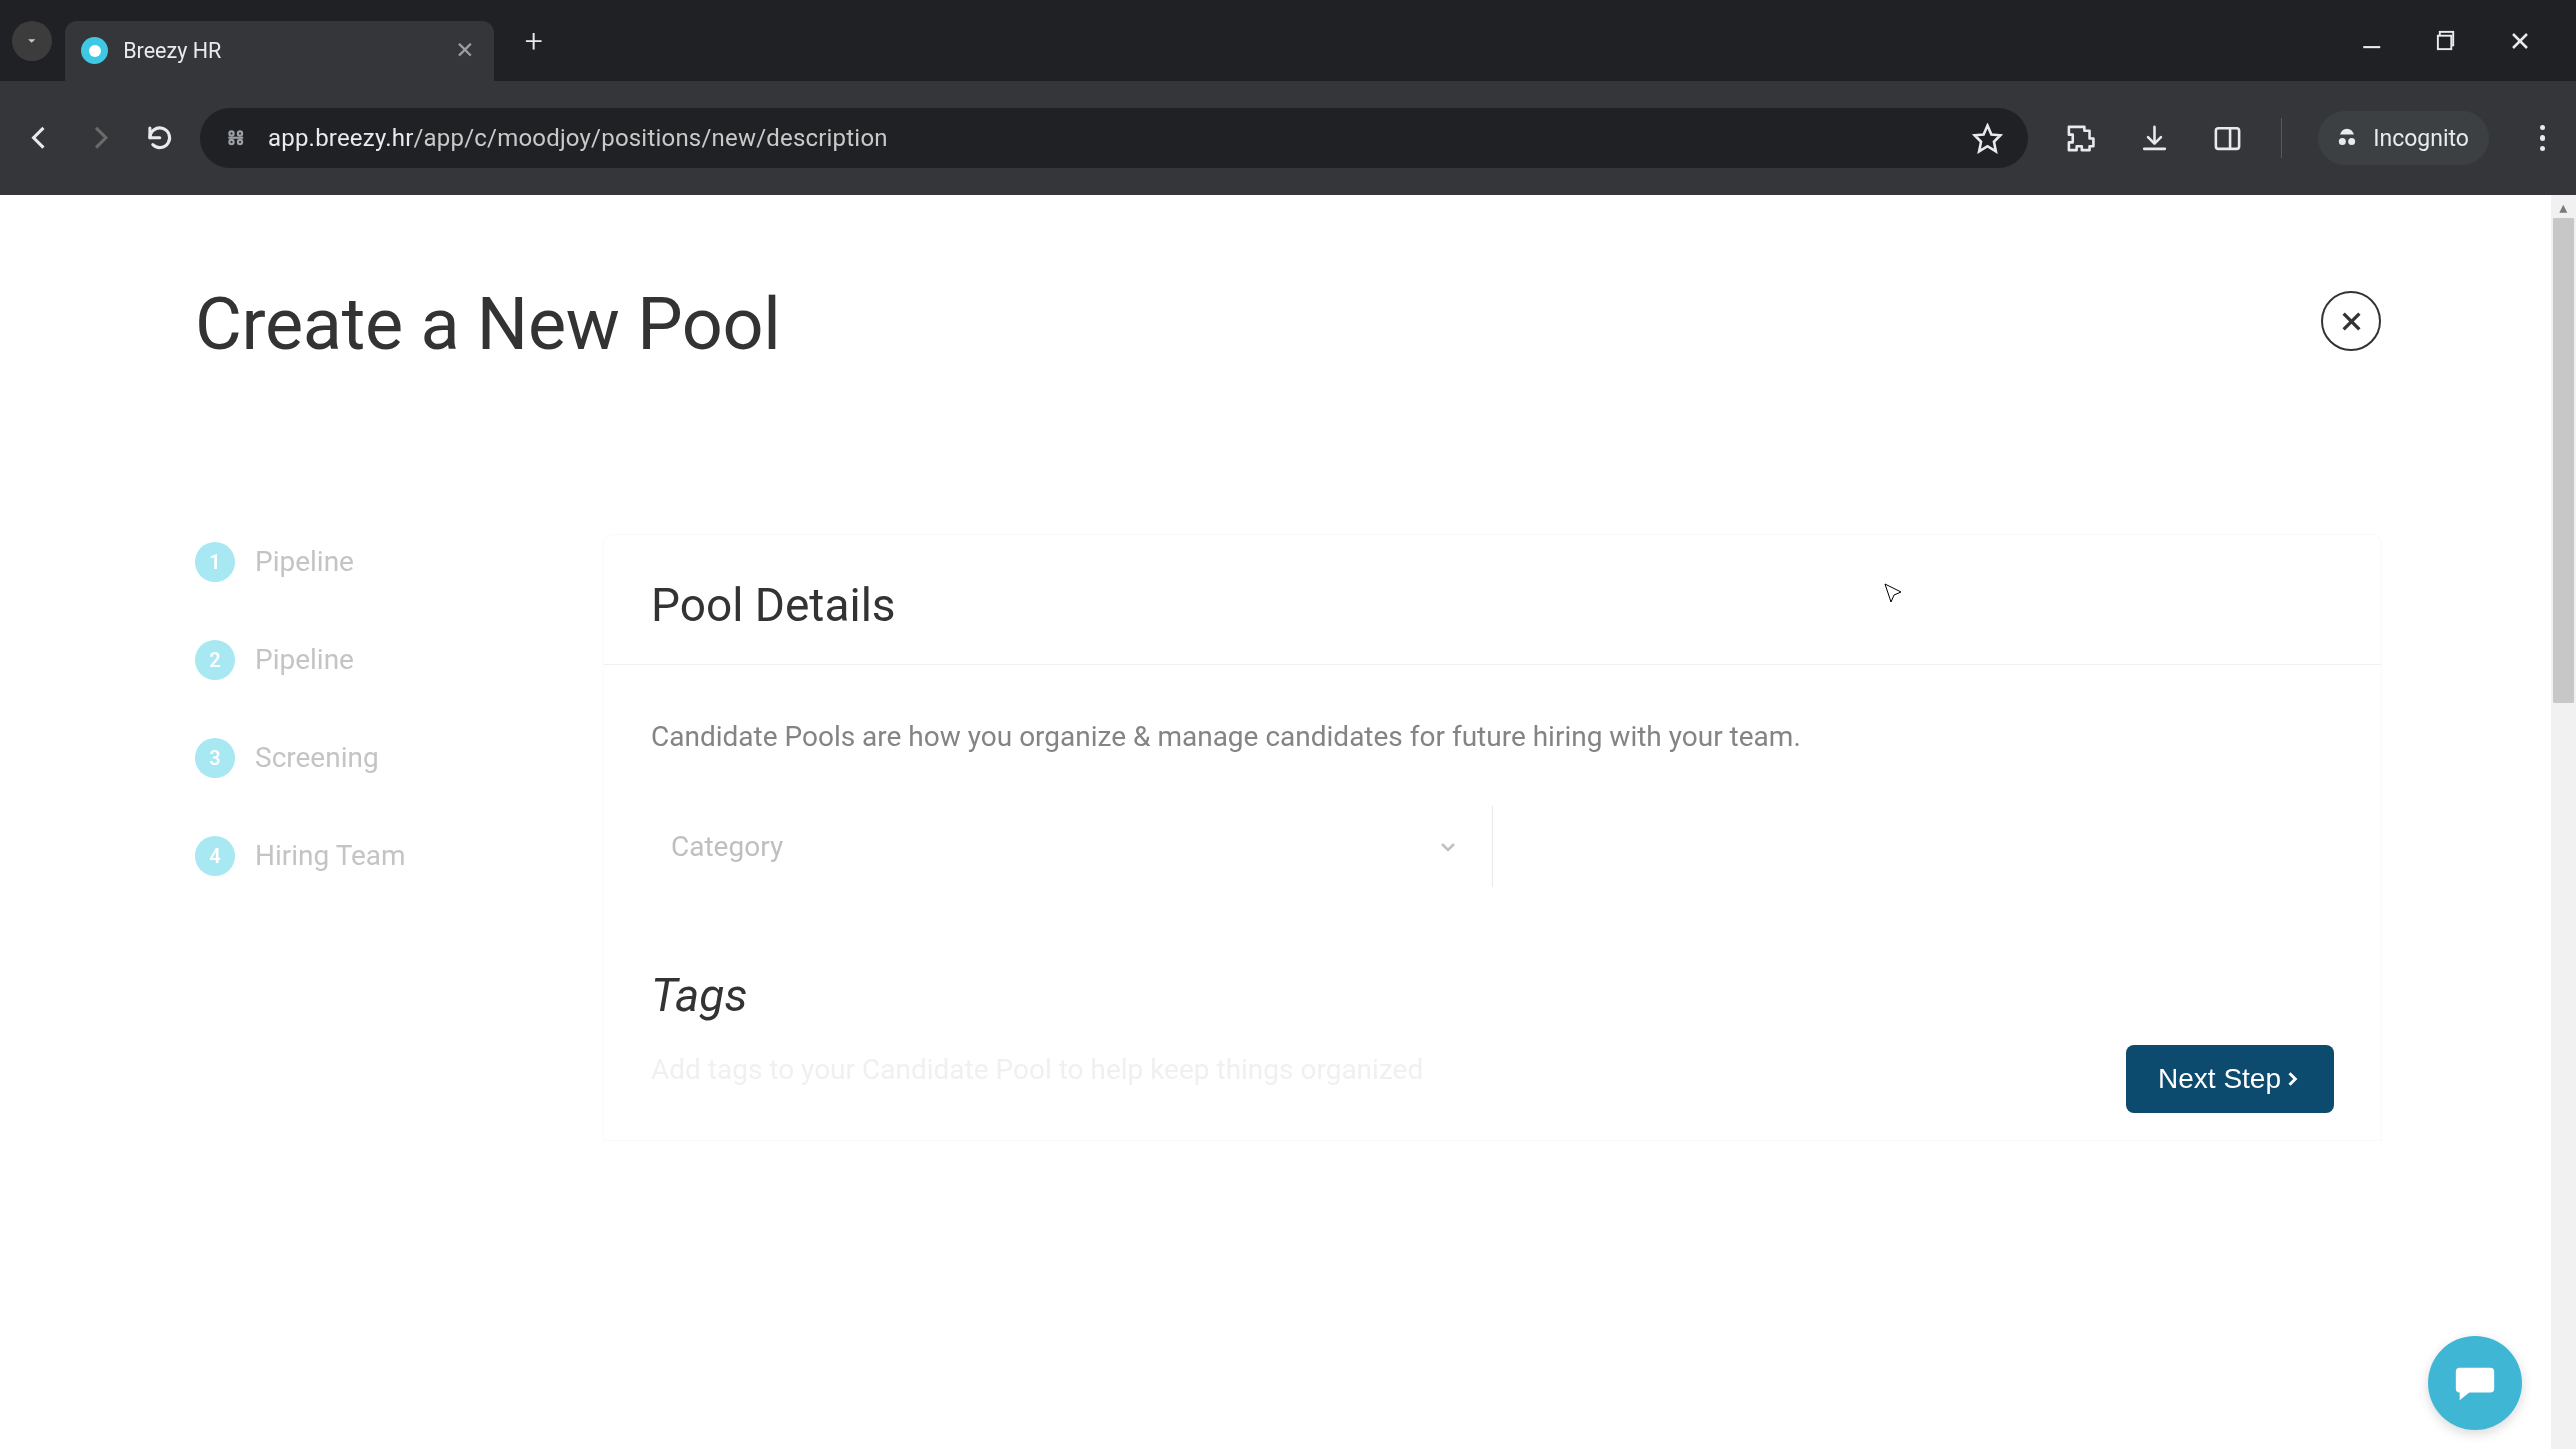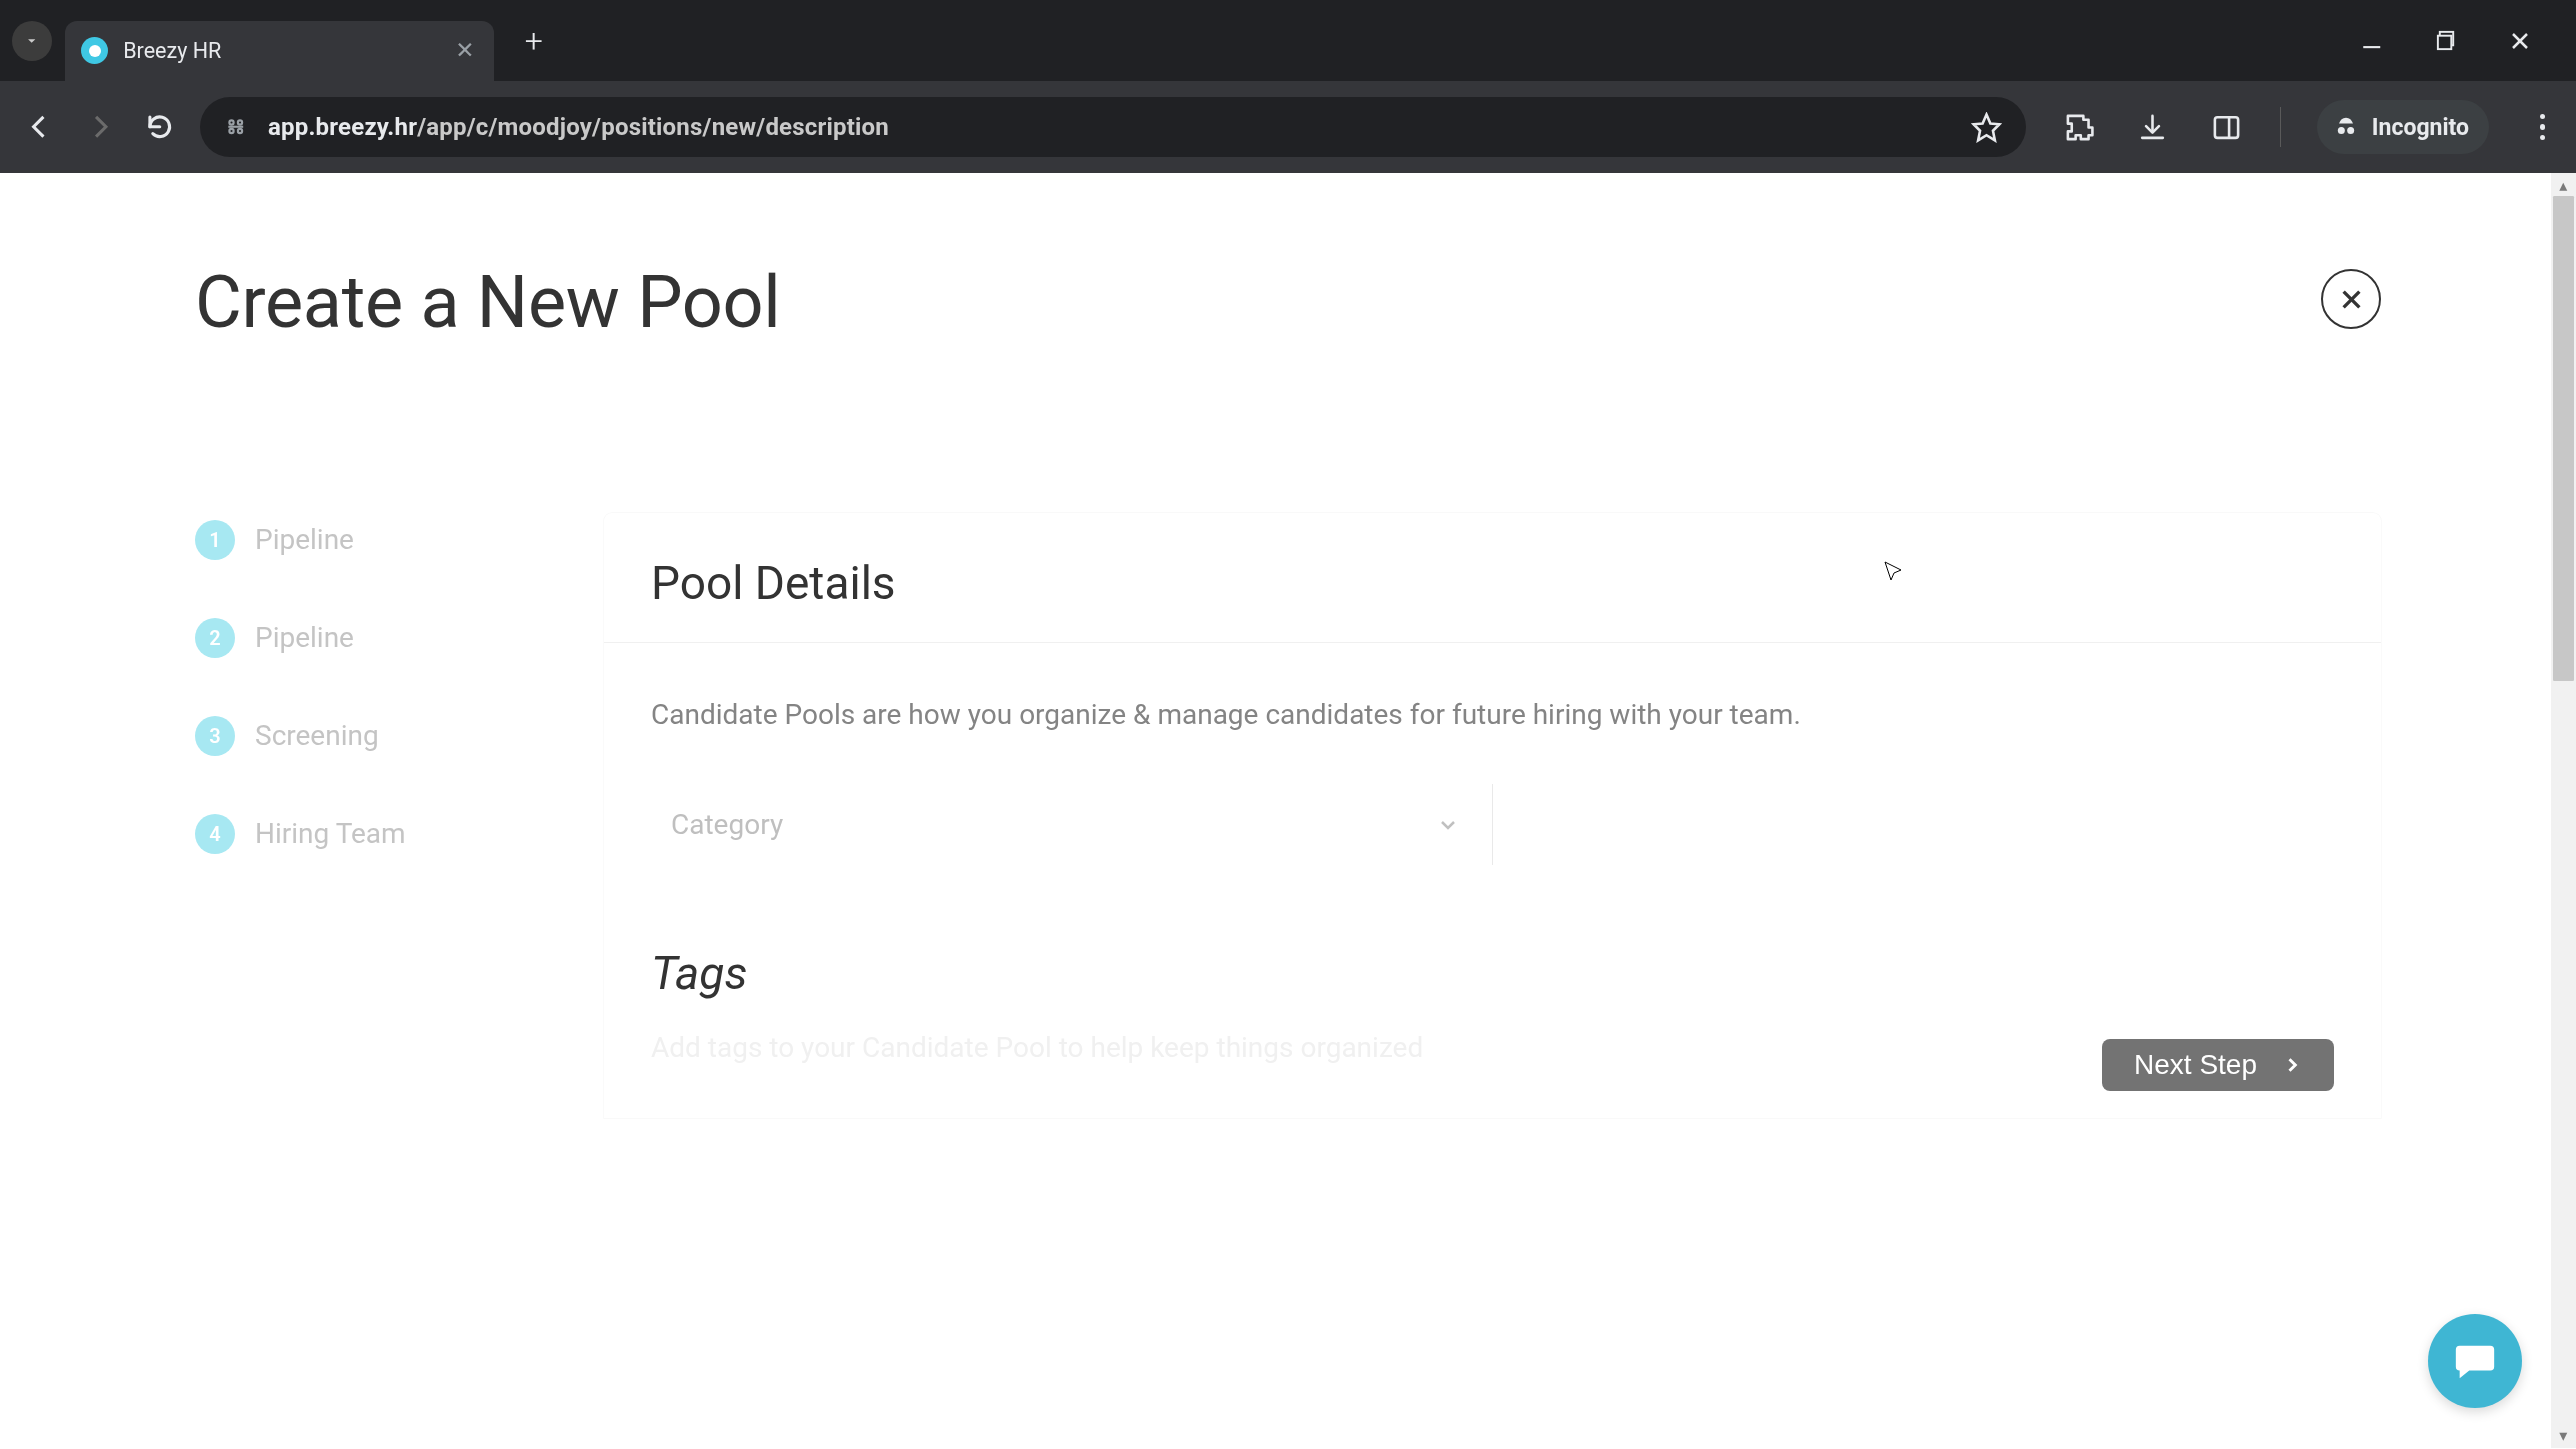--- a/index.html
+++ b/index.html
@@ -12,21 +12,21 @@
   .tabs-menu-btn svg { width: 17.4px; height: 17.4px; fill: #ccc; }
   .tab { height: 60px; background: #35363a; border-radius: 12px 12px 0 0; display: flex; align-items: center; padding: 0 16px; min-width: 429px; max-width: 429px; margin-top: 20px; }
   .tab .favicon { width: 27px; height: 27px; border-radius: 50%; background: #3fc8e4; margin-right: 14.8px; flex-shrink: 0; display:flex; align-items:center; justify-content:center;}
   .tab .favicon::after{ content:""; width:12px; height:12px; background:#fff; border-radius:50%; }
   .tab .tab-title { color: #e8eaed; font-size: 21.5px; flex: 1; white-space: nowrap; overflow: hidden; text-overflow: ellipsis; }
   .tab .tab-close { color: #9aa0a6; font-size: 23px; width: 27px; height: 27px; display: flex; align-items: center; justify-content: center; border-radius: 50%; cursor: pointer; }
   .new-tab-btn { color: #e8eaed; font-size: 32px; width: 47px; height: 47px; display: flex; align-items: center; justify-content: center; margin-left: 16px; cursor: pointer; font-weight: 300; }
   .window-controls { margin-left: auto; display: flex; gap: 40px; padding-right: 27px; color: #e8eaed; }
   .window-controls .wc { width: 34px; height: 34px; display: flex; align-items: center; justify-content: center; cursor: pointer; font-size: 25.5px; }
 
-  .toolbar { height: 92px; background: #35363a; display: flex; align-items: center; padding: 0 20px; gap: 20px; font-weight: bold; }
+  .toolbar { height: 114px; background: #35363a; display: flex; align-items: center; padding: 0 20px; gap: 20px; }
   .nav-btn { width: 40px; height: 40px; display: flex; align-items: center; justify-content: center; border-radius: 50%; cursor: pointer; }
   .nav-btn svg { width: 29.5px; height: 29.5px; stroke: #e8eaed; fill: none; stroke-width: 2.5; }
   .nav-btn.disabled svg { stroke: #6b6b6b; }
   .omnibox { flex: 1; height: 60px; background: #202124; border-radius: 30px; display: flex; align-items: center; padding: 0 20px; gap: 16px; }
   .site-btn { width: 32px; height: 32px; display: flex; align-items: center; justify-content: center; }
   .site-btn svg { width: 25.5px; height: 25.5px; stroke: #9aa0a6; fill: none; stroke-width: 2; }
   .url { color: #e8eaed; font-size: 24px; letter-spacing: 0.2px; }
   .url .host { color: #e8eaed; }
   .url .path { color: #c9c9c9; }
   .omni-right { margin-left:auto; display:flex; align-items:center; gap:2.7px;}
@@ -68,21 +68,21 @@
   .desc { color: #848484; font-size: 28px; margin-bottom: 50px; line-height: 1.4; }
   .field { width: 100%; height: 99px; border: 2.7px solid #a7e8f2; border-radius: 6.7px; padding: 0 23px; font-size: 29.5px; color: #333; outline: none; margin-bottom: 47px; }
   .field::placeholder { color: #a9a9a9; }
   .select-row { display: flex; gap: 0; margin-bottom: 81px; justify-content: space-between; }
   .select { width: 50%; height: 81px; border: none; border-right: 1.3px solid #e9e9e9; display: flex; align-items: center; justify-content: space-between; padding: 0 32px 0 20px; cursor: pointer; }
   .select .ph { color: #bfbfbf; font-size: 28px; }
   .select svg { width: 24px; height: 24px; stroke: #c0c0c0; fill: none; stroke-width: 2.5; }
   .section-title.tags { margin-top: 6.7px; margin-bottom: 28px; font-size: 46px; font-style: italic; }
   .desc.faded { color: #f0f0f0; }
 
-  .next-btn { position: absolute; right: 47px; bottom: 27px; height: 52px; padding: 0 32px; background: #737373; color: #fff; border: none; border-radius: 8px; font-size: 28px; font-weight: 500; display: flex; align-items: center; gap: 25px; cursor: pointer; }
+  .next-btn { position: absolute; right: 47px; bottom: 27px; height: 68px; padding: 0 32px; background: #0c4a6e; color: #fff; border: none; border-radius: 8px; font-size: 28px; font-weight: 500; display: flex; align-items: center; gap: 1px; cursor: pointer; }
   .next-btn svg { width: 20px; height: 20px; stroke: #fff; fill: none; stroke-width: 3.5; }
 
   .chat-fab { position: absolute; right: 54px; bottom: 40px; width: 94px; height: 94px; border-radius: 50%; background: #3fb6d3; display: flex; align-items: center; justify-content: center; cursor: pointer; box-shadow: 0 4px 12px rgba(0,0,0,0.15); }
   .chat-fab svg { width: 46px; height: 46px; fill: #fff; }
 
   .cursor { position: absolute; left: 1882px; top: 387px; width: 24px; height: 24px; pointer-events:none; }
   .cursor svg { width: 24px; height: 24px; fill: #fff; stroke: #000; stroke-width: 1; }
 </style>
 </head>
 <body>

